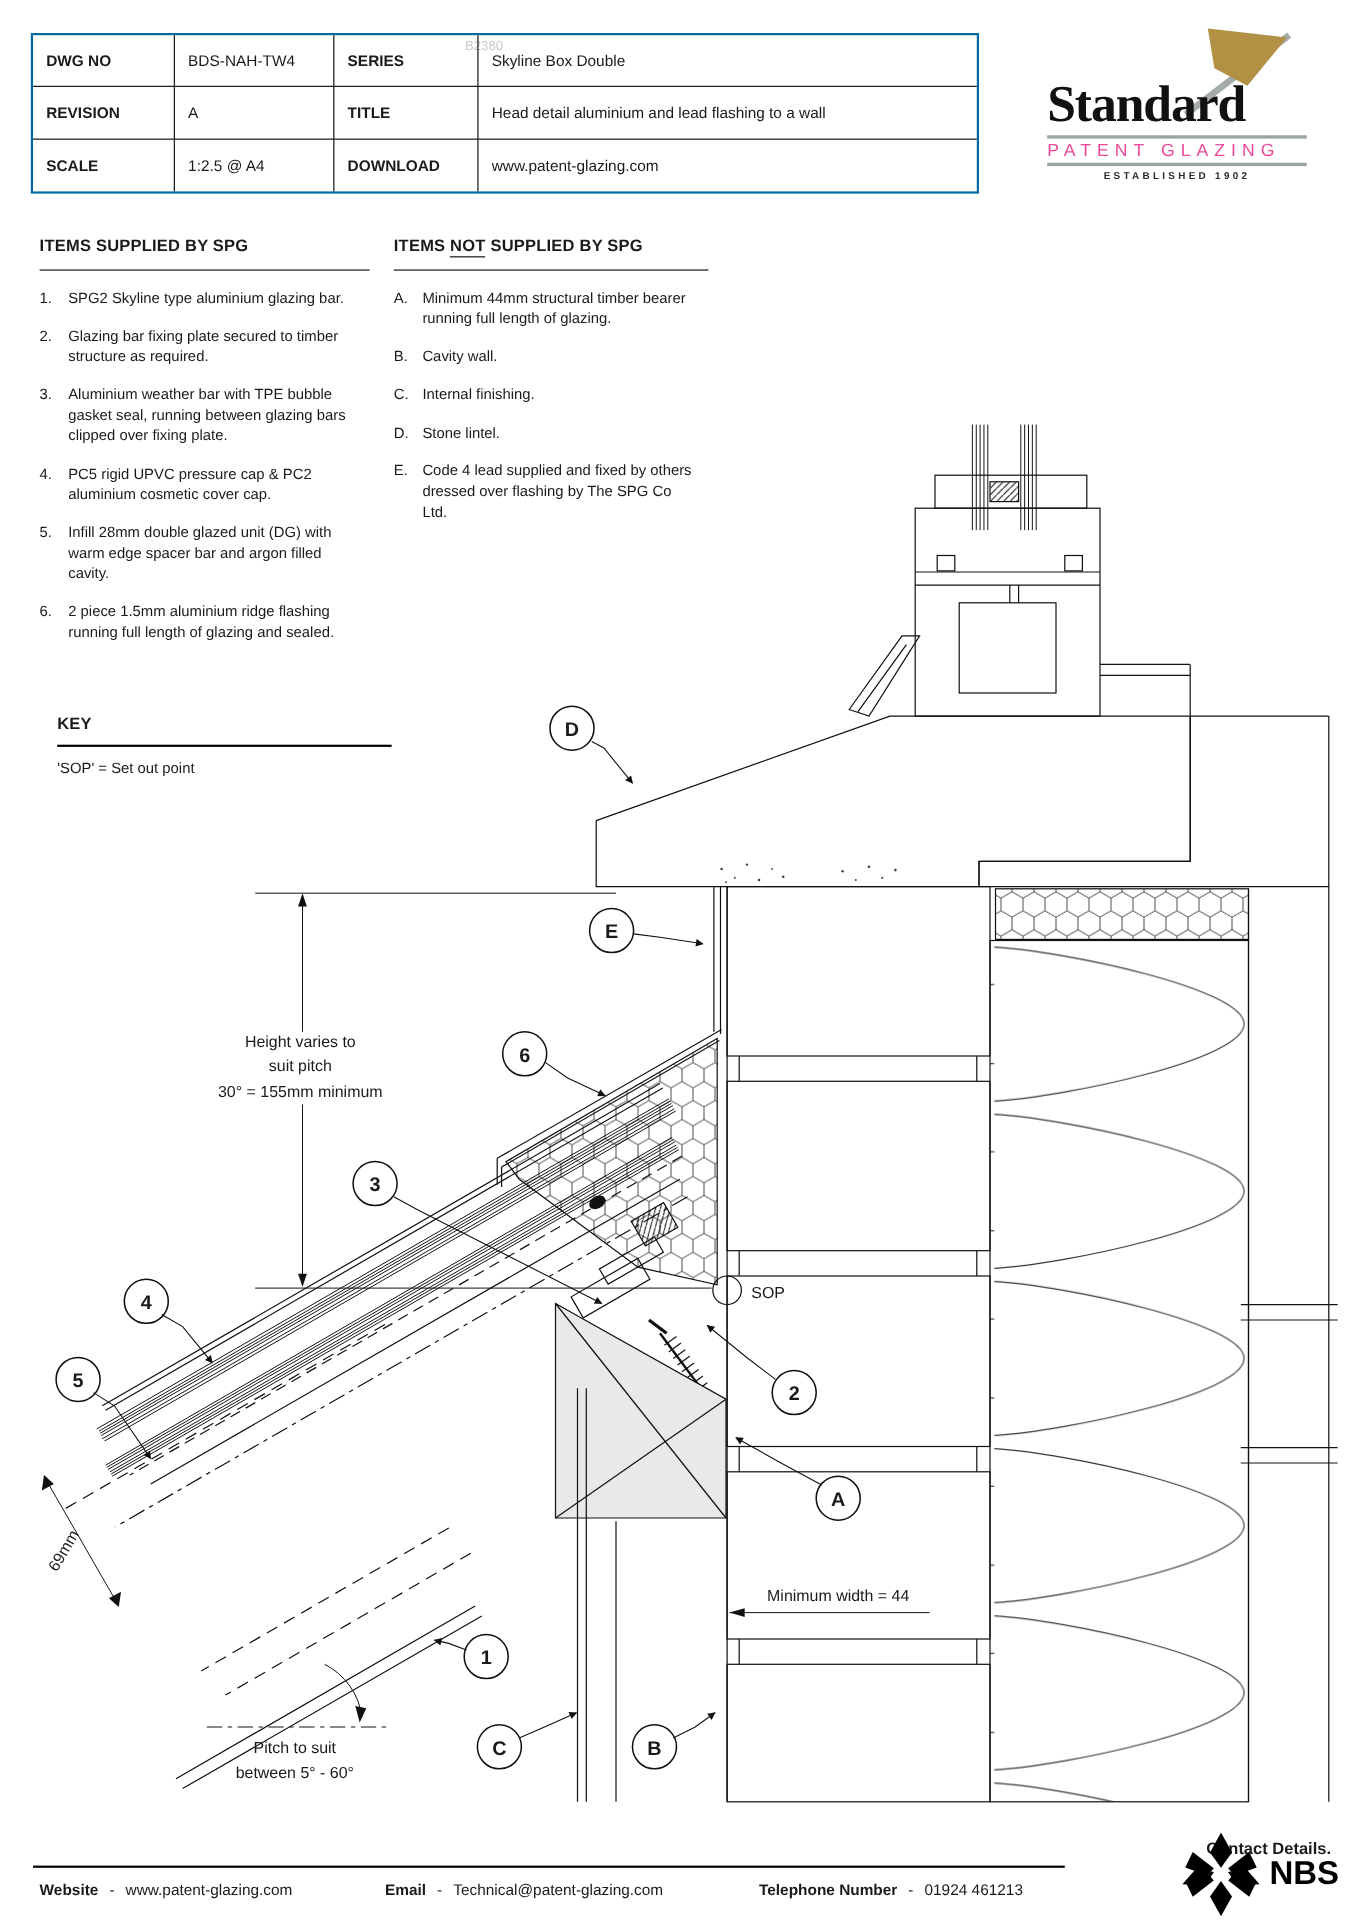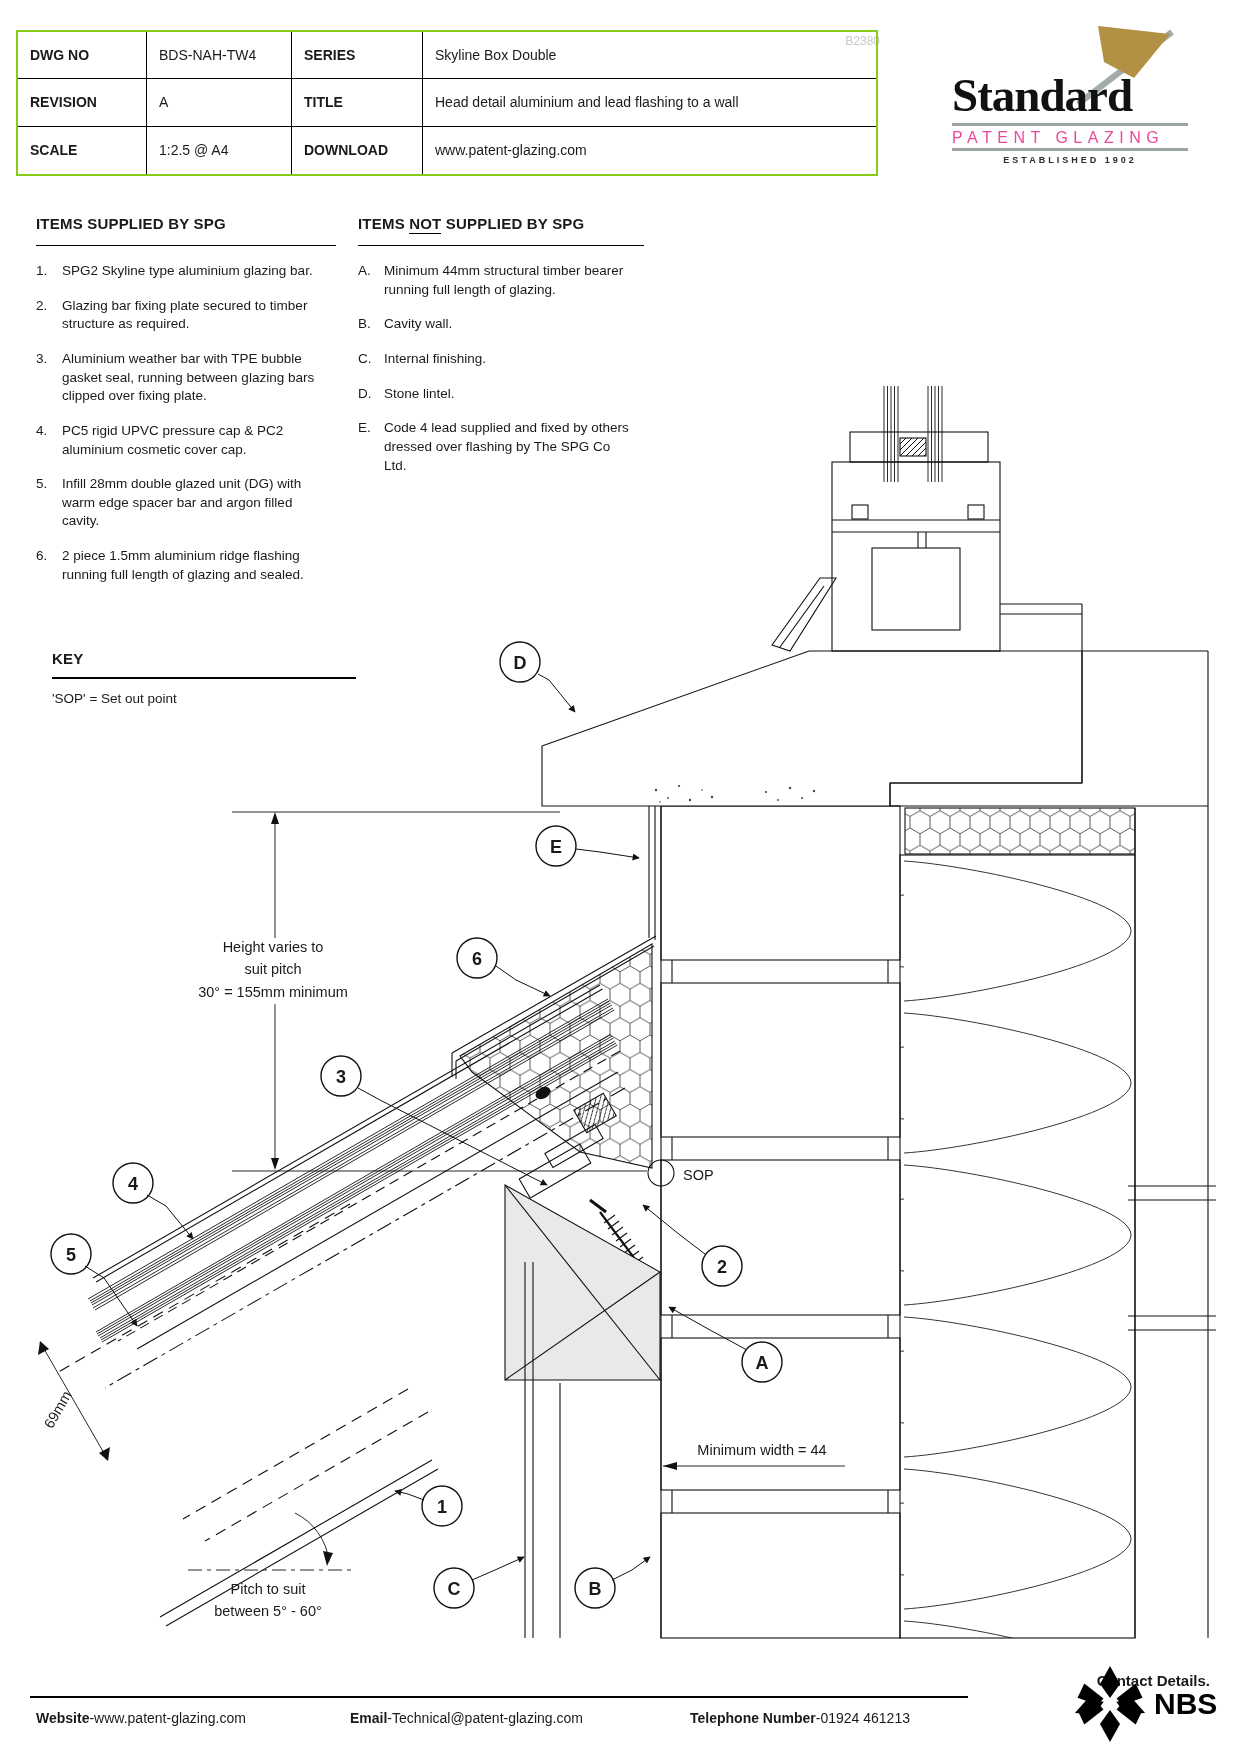--- a/index.html
+++ b/index.html
@@ -1,27 +1,27 @@
 <!DOCTYPE html>
 <html><head>
 <meta charset="utf-8">
 <style>
   html,body{margin:0;padding:0;background:#fff;}
   .page{position:relative;width:1240px;height:1754px;background:#fff;overflow:hidden;
         font-family:"Liberation Sans",sans-serif;color:#1a1a1a;}
   
-  .tblock{position:absolute;left:16px;top:30px;width:858px;height:142px;
-          border:2px solid #84cc16;display:grid;
+  .tblock{position:absolute;left:28px;top:30px;width:858px;height:142px;
+          border:2px solid #0369a1;display:grid;
           grid-template-columns:129px 145px 131px 453px;grid-template-rows:1fr 1fr 1fr;}
   .tcell{border-right:1.5px solid #000;border-bottom:1.5px solid #000;
          display:flex;align-items:center;padding-left:12px;font-size:14px;}
   .tcell.last{border-right:none;}
   .trow3{border-bottom:none;}
   .tlabel{font-weight:bold;}
-  .wmark{position:absolute;left:0;top:34px;width:880px;text-align:right;
+  .wmark{position:absolute;left:0;top:34px;width:880px;text-align:center;
          font-size:12px;color:#c9c9c9;}
   
   .logo{position:absolute;left:952px;top:24px;width:236px;}
   .logo svg{position:absolute;left:0;top:0;}
   .logo-name{position:relative;margin:0;margin-top:44px;font-family:"Liberation Serif",serif;
              font-weight:bold;font-size:47px;letter-spacing:-1px;color:#111;}
   .logo-rule{height:3px;background:#9aa4a4;margin-top:1px;}
   .logo-sub{font-weight:normal;font-size:16px;letter-spacing:5.5px;color:#ec4899;
             margin-top:3px;white-space:nowrap;}
   .logo-est{font-weight:bold;font-size:9px;letter-spacing:3px;color:#2b2b2b;
@@ -38,21 +38,21 @@
   .notsupplied .li .txt{width:246px;}
   .u{border-bottom:1.5px solid #000;padding-bottom:1px;}
   
   .key{position:absolute;left:52px;top:650px;width:304px;font-size:13.5px;}
   .key .list-rule{margin-bottom:12px;}
   
   .footer{position:absolute;left:30px;top:1672px;width:1180px;font-size:14px;text-align:right;}
   .f-head{font-weight:bold;font-size:15px;margin-left:6px;}
   .f-rule{height:2px;background:#000;margin-top:7px;margin-bottom:12px;width:938px;}
   .f-line{display:flex;margin-left:6px;}
-  .f-item{display:flex;gap:0;}
+  .f-item{display:flex;gap:10px;}
   .f-item .lab{font-weight:bold;}
   .f-w{width:314px;}
   .f-e{width:340px;}
   .nbs{position:absolute;left:1040px;top:-8px;display:flex;align-items:center;}
   .nbs-txt{font-weight:bold;font-size:30px;color:#000000;margin-left:4px;letter-spacing:0px;}
   
   svg.drawing{position:absolute;left:0;top:0;}
   svg.drawing text{font-family:"Liberation Sans",sans-serif;fill:#1a1a1a;}
   .callout-txt{font-weight:bold;font-size:18px;}
   .ann{font-size:14.5px;}

